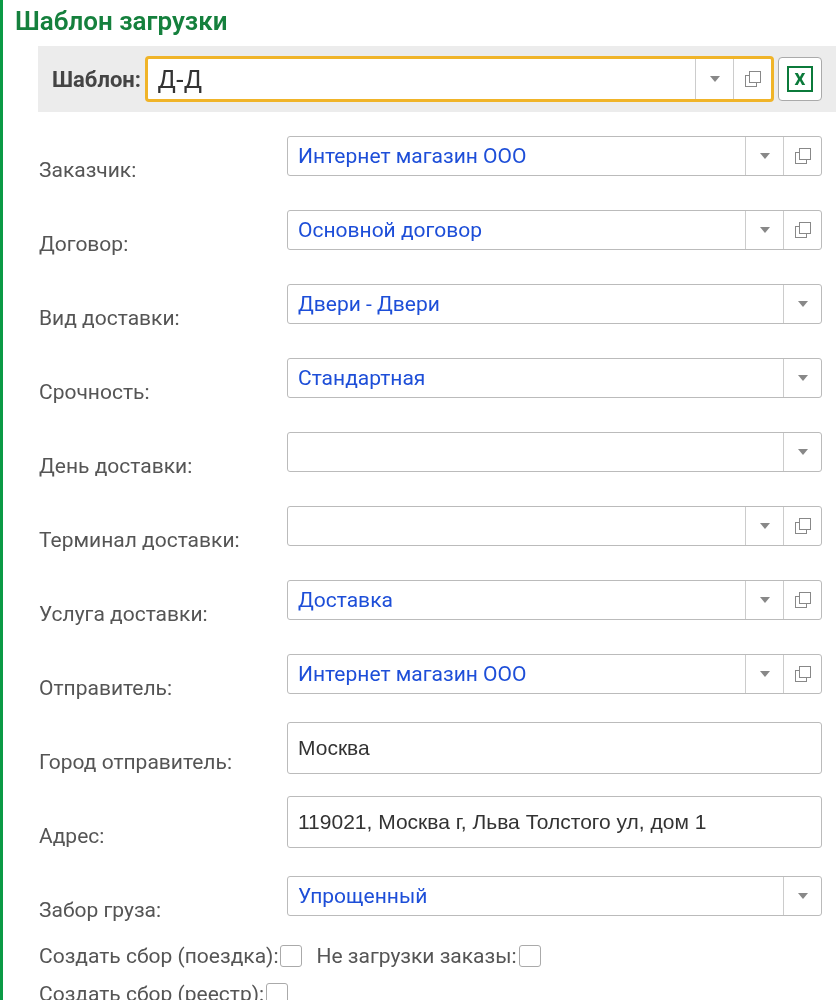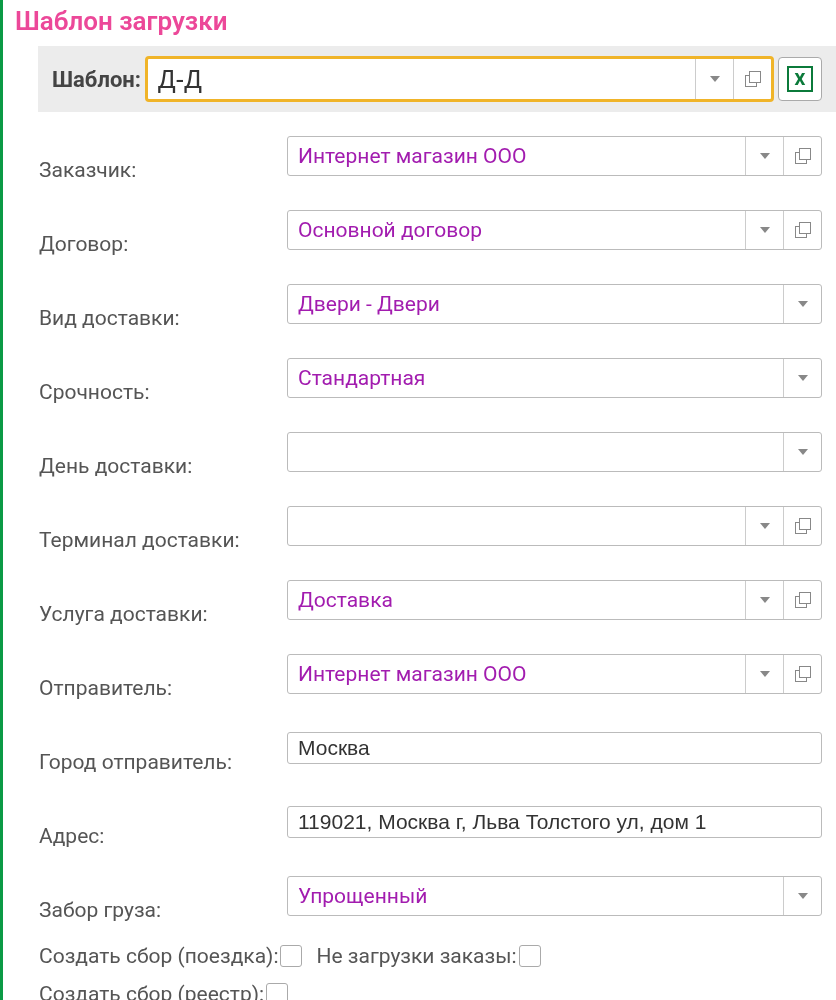--- a/index.html
+++ b/index.html
@@ -8,21 +8,21 @@
       font-size: 20px;
       color: #333;
       background: #fff;
       width: 836px;
     }
     .container {
       border-left: 3px solid #0b9a45;
       padding-left: 0;
     }
     .title {
-      color: #ec4899;
+      color: #15803d;
       font-size: 26px;
       font-weight: 600;
       padding: 6px 0 10px 12px;
     }
     .template-bar {
       background: #ececec;
       display: flex;
       align-items: center;
       padding: 10px 14px;
       margin-left: 35px;
@@ -107,38 +107,38 @@
       height: 40px;
       border: 1px solid #bbb;
       border-radius: 3px;
       display: flex;
       background: #fff;
     }
     .combo .value {
       flex: 1;
       padding: 6px 10px;
       font-size: 21px;
-      color: #a21caf;
+      color: #1d4ed8;
       display: flex;
       align-items: center;
       white-space: nowrap;
       overflow: hidden;
     }
     .combo .cbtn {
       width: 38px;
       border-left: 1px solid #ccc;
       display: flex;
       align-items: center;
       justify-content: center;
       color: #888;
       cursor: pointer;
     }
     .textinput {
       flex: 1;
-      height: 32px;
+      height: 52px;
       border: 1px solid #bbb;
       border-radius: 3px;
       padding: 6px 10px;
       font-size: 21px;
       color: #333;
       outline: none;
     }
     .check-row {
       display: flex;
       align-items: center;

